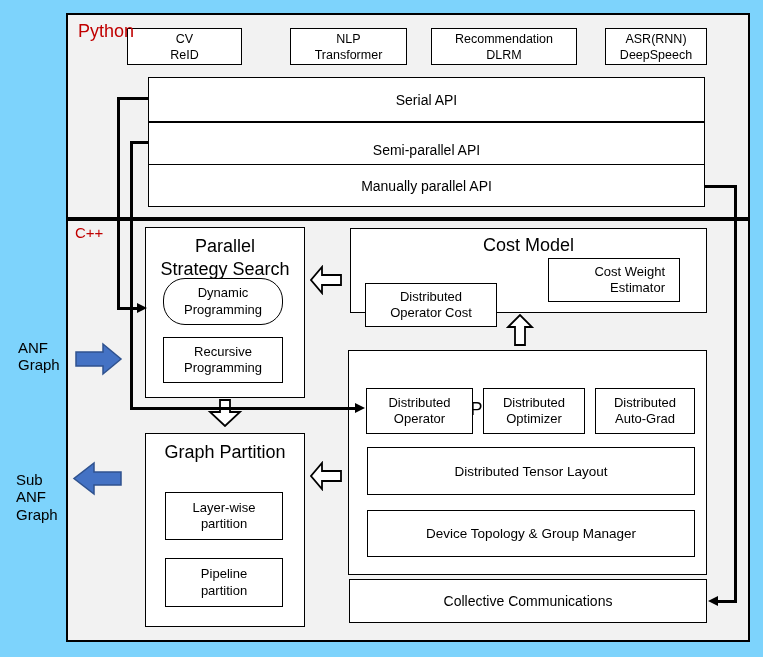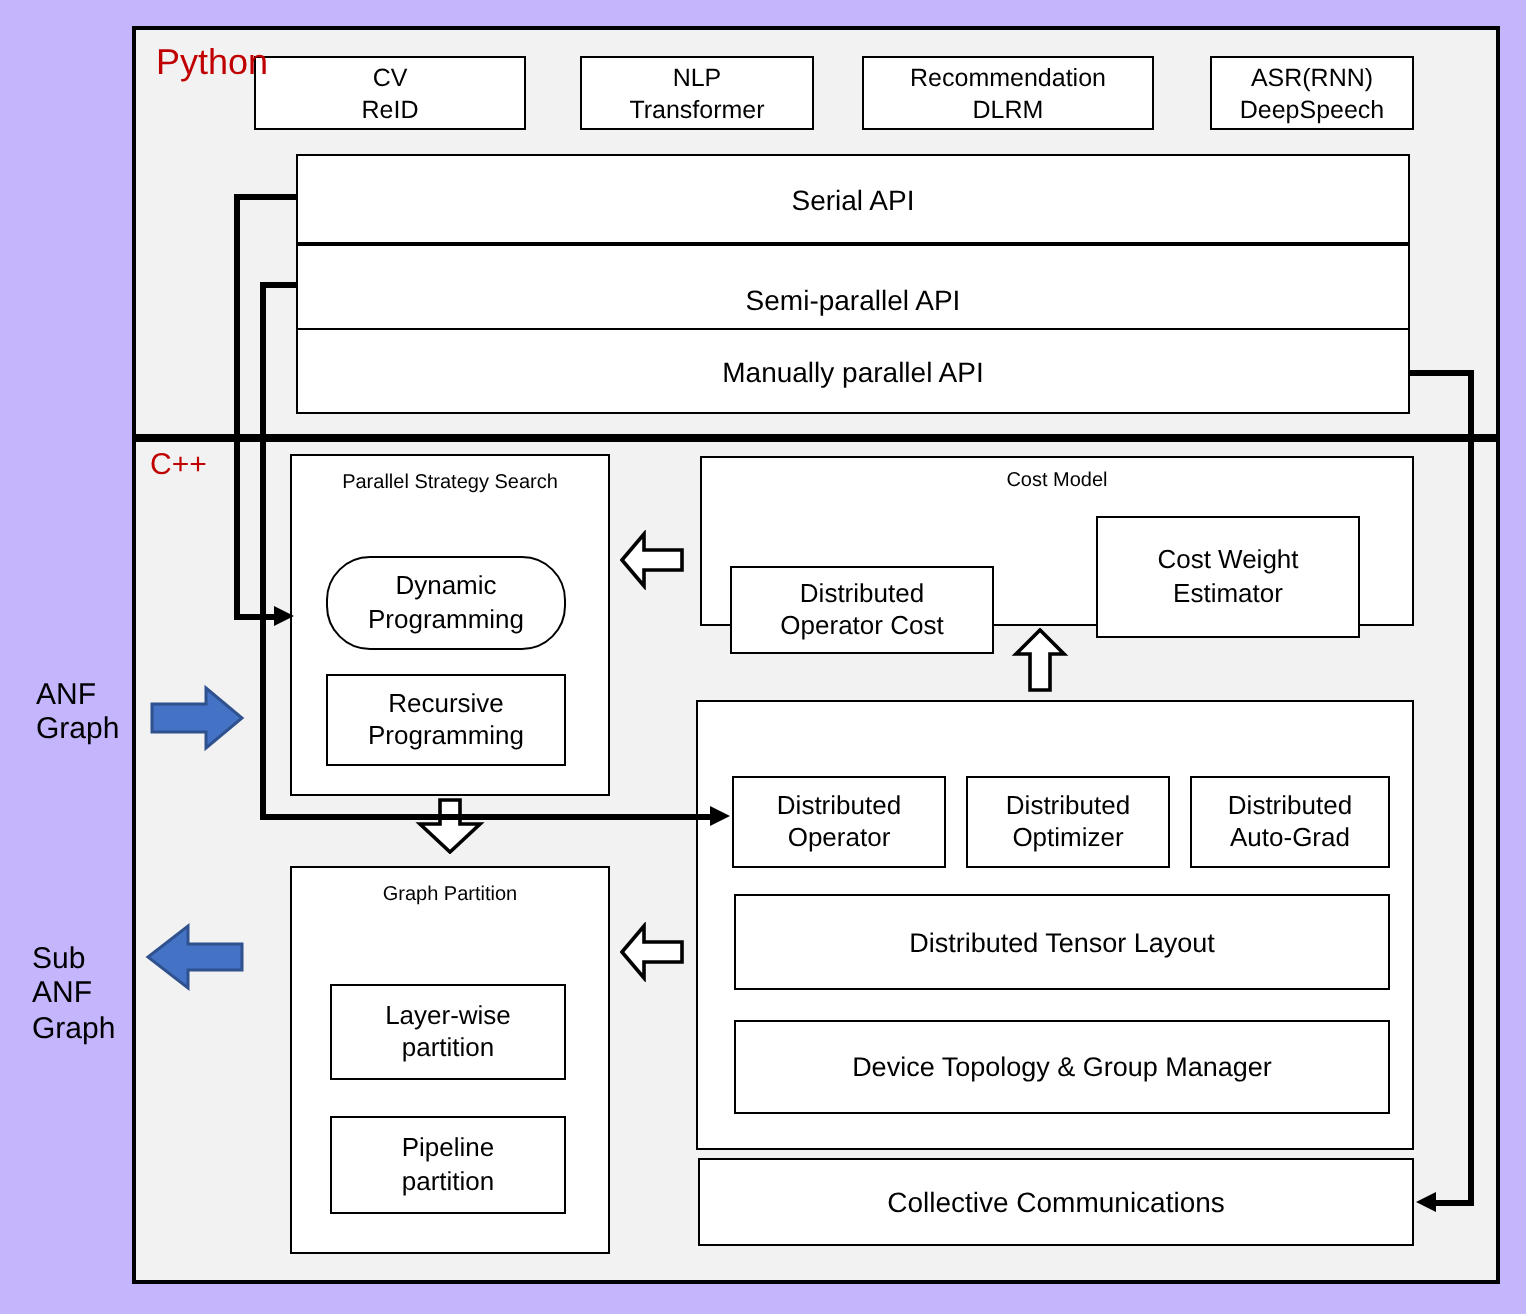--- a/index.html
+++ b/index.html
@@ -12,21 +12,21 @@
   * { margin: 0; padding: 0; box-sizing: border-box; }
   html, body { background: #ffffff; }
   body {
     font-family: "Liberation Sans", "DejaVu Sans", sans-serif;
     color: #000;
   }
   #diagram {
     position: relative;
     width: 763px;
     height: 657px;
-    background: #c4b5fd;
+    background: #7dd3fc;
     overflow: hidden;
   }
   .panel {
     position: absolute;
     background: var(--panel-fill);
     border: 2px solid #000;
   }
   .section-label {
     position: absolute;
     color: var(--section-label-color);
@@ -43,21 +43,21 @@
     z-index: 2;
   }
   .titled-box {
     position: absolute;
     background: #fff;
     border: 1.5px solid #000;
     text-align: center;
     z-index: 2;
   }
   .titled-box .group-title {
-    font-size: 10px;
+    font-size: 18px;
     line-height: 1.3;
     padding-top: 7px;
   }
   .app-box { font-size: 12.5px; line-height: 16px; }
   .api-bar { font-size: 14px; }
   .inner-box { font-size: 13px; line-height: 1.25; }
   .wide-box  { font-size: 13.5px; }
   .side-label {
     position: absolute;
     font-size: 15px;
@@ -93,21 +93,21 @@
 <body>
 
 <div id="diagram">
 
   <div class="panel" style="left:66px; top:13px; width:684px; height:206px;"></div>
   <div class="panel" style="left:66px; top:219px; width:684px; height:423px;"></div>
 
   <div class="section-label" style="left:78px; top:21px; font-size:18px;">Python</div>
   <div class="section-label" style="left:75px; top:224px; font-size:15px;">C++</div>
 
-  <div class="box app-box" style="left:127px; top:28px; width:136px; height:37px; flex-direction:column;">
+  <div class="box app-box" style="left:127px; top:28px; width:115px; height:37px; flex-direction:column;">
     <span>CV</span>
     <span>ReID</span>
   </div>
   <div class="box app-box" style="left:290px; top:28px; width:117px; height:37px; flex-direction:column;">
     <span>NLP</span>
     <span>Transformer</span>
   </div>
   <div class="box app-box" style="left:431px; top:28px; width:146px; height:37px; flex-direction:column;">
     <span>Recommendation</span>
     <span>DLRM</span>
@@ -124,21 +124,21 @@
   <div class="titled-box" style="left:145px; top:227px; width:160px; height:171px;">
     <div class="group-title" style="padding-left:14px; padding-right:14px;">Parallel Strategy Search</div>
   </div>
   <div class="box inner-box" style="left:163px; top:278px; width:120px; height:47px; padding:0 10px;border-radius:22px;">Dynamic Programming</div>
   <div class="box inner-box" style="left:163px; top:337px; width:120px; height:46px; padding:16px 10px;">Recursive Programming</div>
 
   <div class="titled-box" style="left:350px; top:228px; width:357px; height:85px;">
     <div class="group-title" style="padding-top:5px;">Cost Model</div>
   </div>
   <div class="box inner-box" style="left:365px; top:258px; width:132px; height:44px; padding:0 14px;margin-top:25px;">Distributed Operator Cost</div>
-  <div class="box inner-box" style="left:548px; top:258px; width:132px; height:61px; padding:0 14px;">Cost Weight Estimator</div>
+  <div class="box inner-box" style="left:548px; top:258px; width:132px; height:44px; padding:0 14px;text-align:right;">Cost Weight Estimator</div>
 
   <div class="titled-box" style="left:348px; top:350px; width:359px; height:225px;">
     <div class="group-title" style="padding-top:6px;margin-top:41px;">Parallel Model</div>
   </div>
   <div class="box inner-box" style="left:366px; top:388px; width:107px; height:46px; padding:0 8px;">Distributed Operator</div>
   <div class="box inner-box" style="left:483px; top:388px; width:102px; height:46px; padding:0 8px;">Distributed Optimizer</div>
   <div class="box inner-box" style="left:595px; top:388px; width:100px; height:46px; padding:0 6px;">Distributed Auto-Grad</div>
   <div class="box wide-box" style="left:367px; top:447px; width:328px; height:48px;">Distributed Tensor Layout</div>
   <div class="box wide-box" style="left:367px; top:510px; width:328px; height:47px;">Device Topology &amp; Group Manager</div>
 

